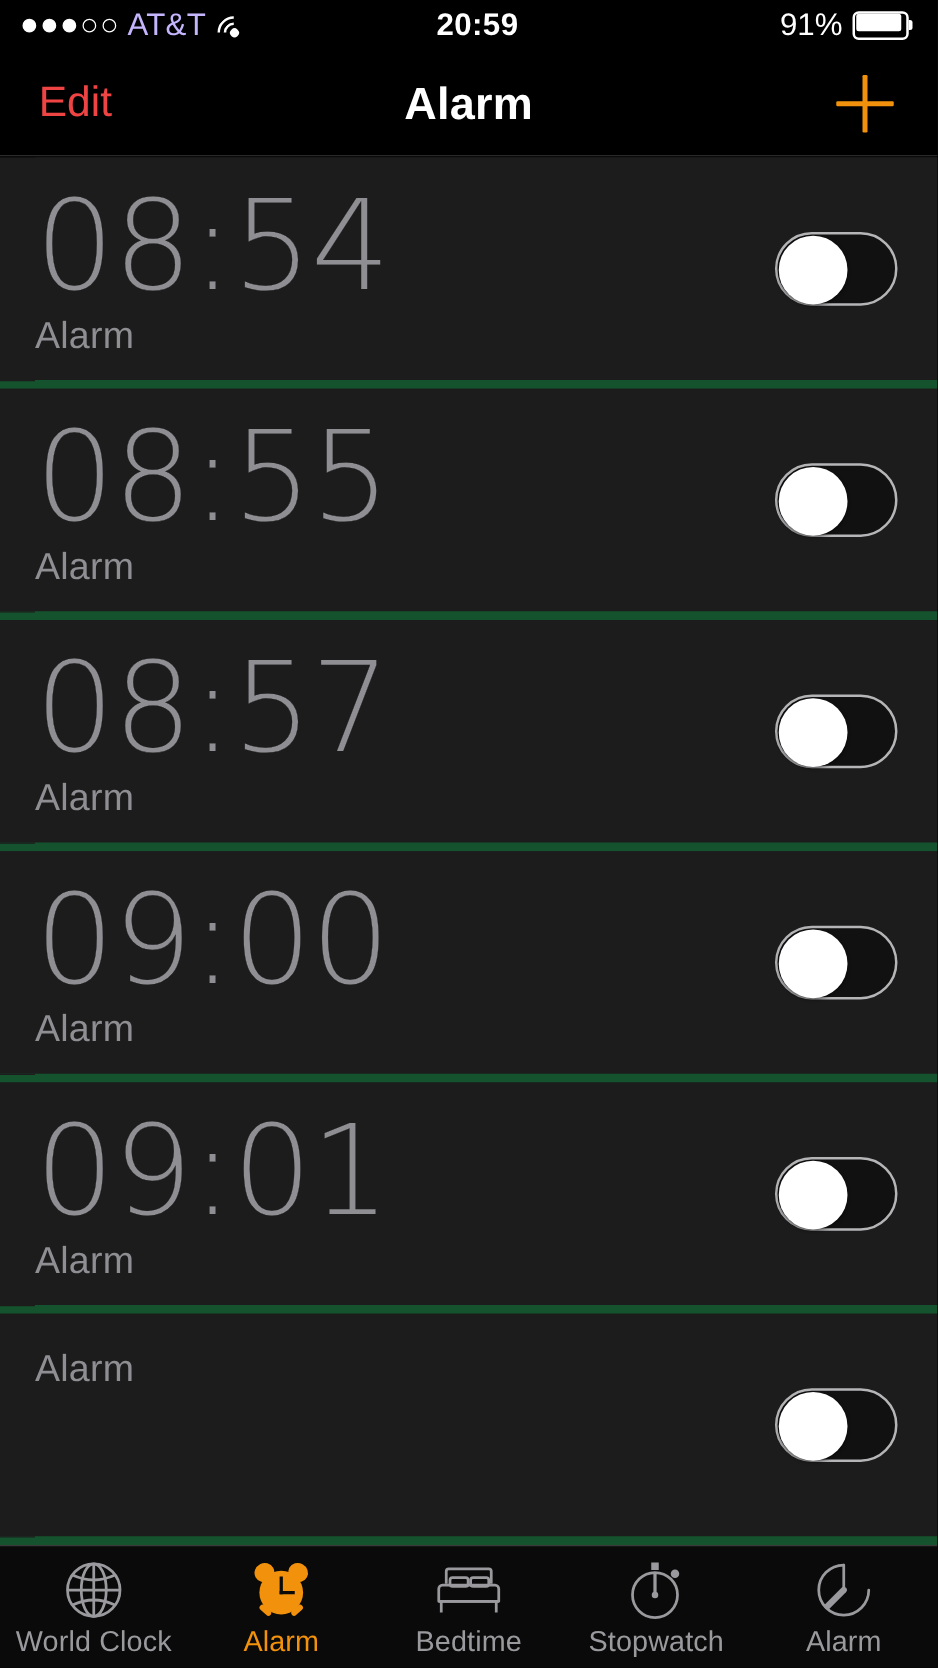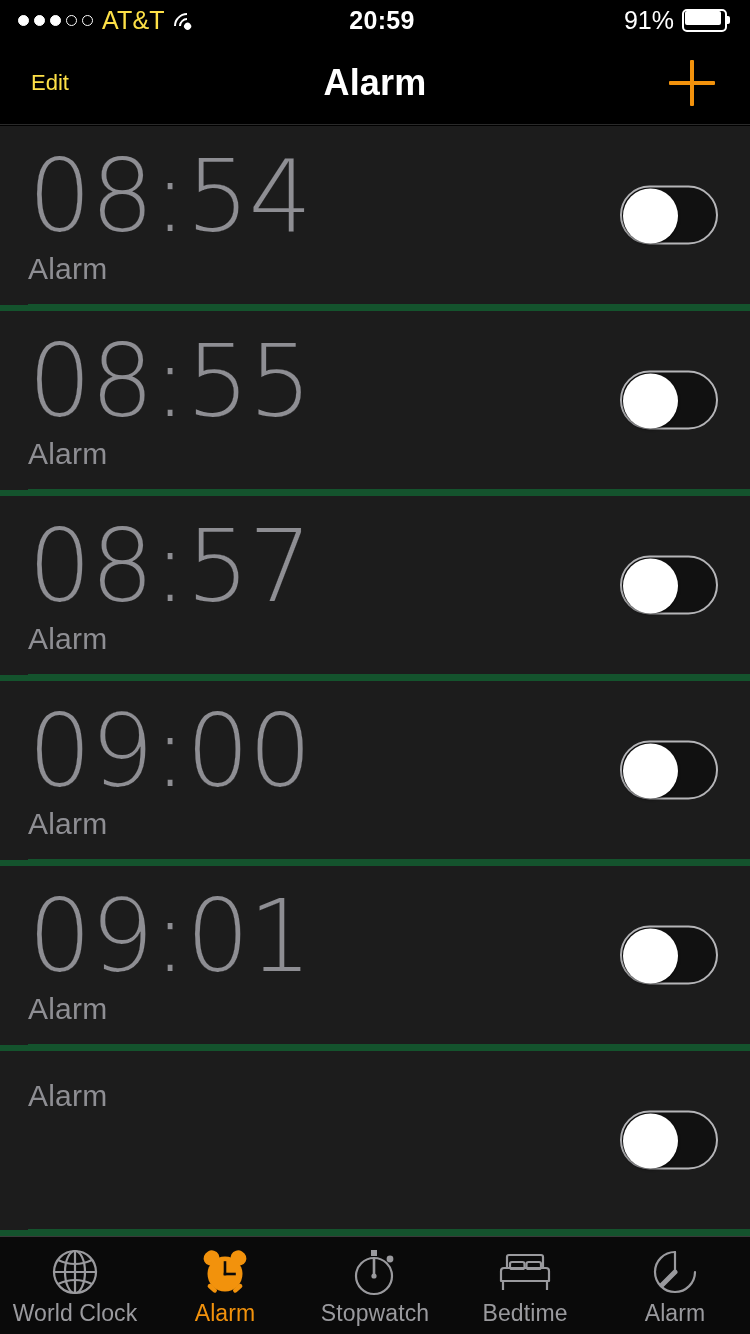--- a/index.html
+++ b/index.html
@@ -14,21 +14,21 @@
 
   
   .statusbar {
     position:absolute; top:0; left:0; width:750px; height:40px;
     background:#000; color:#fff;
   }
   .sb-left { position:absolute; left:18px; top:0; height:40px; display:flex; align-items:center; gap:9px; }
   .dots { display:flex; align-items:center; gap:5px; }
   .dot { width:11px; height:11px; border-radius:50%; border:1.6px solid #fff; }
   .dot.filled { background:#fff; }
-  .carrier { font-size:25px; letter-spacing:0.2px; color:#fde047; }
+  .carrier { font-size:25px; letter-spacing:0.2px; color:#c4b5fd; }
   .wifi { position:relative; width:26px; height:19px; }
   .wifi i { position:absolute; display:block; border:2.4px solid #fff; border-bottom-color:transparent;
             border-left-color:transparent; border-right-color:transparent; border-radius:50%; }
   .wifi i.a { width:26px; height:26px; left:0; top:2px; transform:rotate(-45deg); }
   .wifi i.b { width:16px; height:16px; left:5px; top:7px; transform:rotate(-45deg); }
   .wifi i.c { width:6.5px; height:6.5px; left:9.8px; top:12.5px; transform:rotate(-45deg);
               background:#fff; border-radius:50%; border:none; }
   .sb-center { position:absolute; left:0; width:750px; top:0; height:40px;
                display:flex; align-items:center; justify-content:center;
                font-size:25px; font-weight:bold; letter-spacing:0.3px;padding-left:14px; }
@@ -42,21 +42,21 @@
   .batt-cap { position:absolute; right:0; top:7.5px; width:3px; height:8px;
               background:#fff; border-radius:0 2px 2px 0; }
 
   
   .navbar {
     position:absolute; top:40px; left:0; width:750px; height:85px;
     background:#000; border-bottom:1px solid #2a2a2a;
   }
   .nav-edit {
     position:absolute; left:31px; top:0; height:85px; display:flex; align-items:center;
-    font-size:22px; color:#fde047; cursor:pointer;
+    font-size:34px; color:#ef4444; cursor:pointer;
   }
   .nav-title {
     position:absolute; left:0; width:750px; top:0; height:85px;
     display:flex; align-items:center; justify-content:center;
     font-size:36px; font-weight:bold; color:#fff; letter-spacing:0.2px;
   }
   .nav-add {
     position:absolute; right:28px; top:0; height:85px; width:60px;
     display:flex; align-items:center; justify-content:center; cursor:pointer;
   }
@@ -241,53 +241,53 @@
             <line x1="26" y1="16.5" x2="26" y2="28"></line>
             <line x1="26" y1="28" x2="35.5" y2="28"></line>
           </g>
         </svg>
       </span>
       <span class="tab-label">Alarm</span>
     </div>
 
     <div class="tab">
       <span class="tab-icon">
-        <svg width="52" height="52" viewBox="0 0 52 52">
-          <g fill="none" stroke="#9a9a9e" stroke-width="2.2">
-            <circle cx="25" cy="30" r="18"></circle>
-            <rect x="22" y="4" width="6" height="6" fill="#9a9a9e" stroke="none"></rect>
-            <circle cx="41" cy="13" r="3.4" fill="#9a9a9e" stroke="none"></circle>
-            <line x1="25" y1="12" x2="25" y2="30" stroke-width="2.6"></line>
-            <circle cx="25" cy="30" r="2.6" fill="#9a9a9e" stroke="none"></circle>
-          </g>
-        </svg>
-      </span>
-      <span class="tab-label">Stopwatch</span>
-    </div>
-
-    <div class="tab">
-      <span class="tab-icon">
         <svg width="56" height="50" viewBox="0 0 56 50">
           <g fill="none" stroke="#9a9a9e" stroke-width="2.2" stroke-linejoin="round">
             <path d="M10 20 V10 a2 2 0 0 1 2-2 h32 a2 2 0 0 1 2 2 v10"></path>
             <rect x="13" y="15" width="14.5" height="7" rx="2"></rect>
             <rect x="29.5" y="15" width="14.5" height="7" rx="2"></rect>
             <path d="M4 24 a3 3 0 0 1 3-3 h42 a3 3 0 0 1 3 3 v10 H4 Z"></path>
             <line x1="4" y1="34" x2="52" y2="34"></line>
             <line x1="6" y1="34" x2="6" y2="43"></line>
             <line x1="50" y1="34" x2="50" y2="43"></line>
           </g>
         </svg>
       </span>
       <span class="tab-label">Bedtime</span>
     </div>
 
     <div class="tab">
       <span class="tab-icon">
         <svg width="52" height="52" viewBox="0 0 52 52">
+          <g fill="none" stroke="#9a9a9e" stroke-width="2.2">
+            <circle cx="25" cy="30" r="18"></circle>
+            <rect x="22" y="4" width="6" height="6" fill="#9a9a9e" stroke="none"></rect>
+            <circle cx="41" cy="13" r="3.4" fill="#9a9a9e" stroke="none"></circle>
+            <line x1="25" y1="12" x2="25" y2="30" stroke-width="2.6"></line>
+            <circle cx="25" cy="30" r="2.6" fill="#9a9a9e" stroke="none"></circle>
+          </g>
+        </svg>
+      </span>
+      <span class="tab-label">Stopwatch</span>
+    </div>
+
+    <div class="tab">
+      <span class="tab-icon">
+        <svg width="52" height="52" viewBox="0 0 52 52">
           <g fill="none" stroke="#9a9a9e" stroke-width="2.2" stroke-linecap="round">
             <path d="M26 6 A20 20 0 1 0 46 26"></path>
             <line x1="26" y1="6" x2="26" y2="26"></line>
             <path d="M26 26 L13 39" stroke-width="5" stroke-linecap="round"></path>
           </g>
         </svg>
       </span>
       <span class="tab-label">Alarm</span>
     </div>
 

